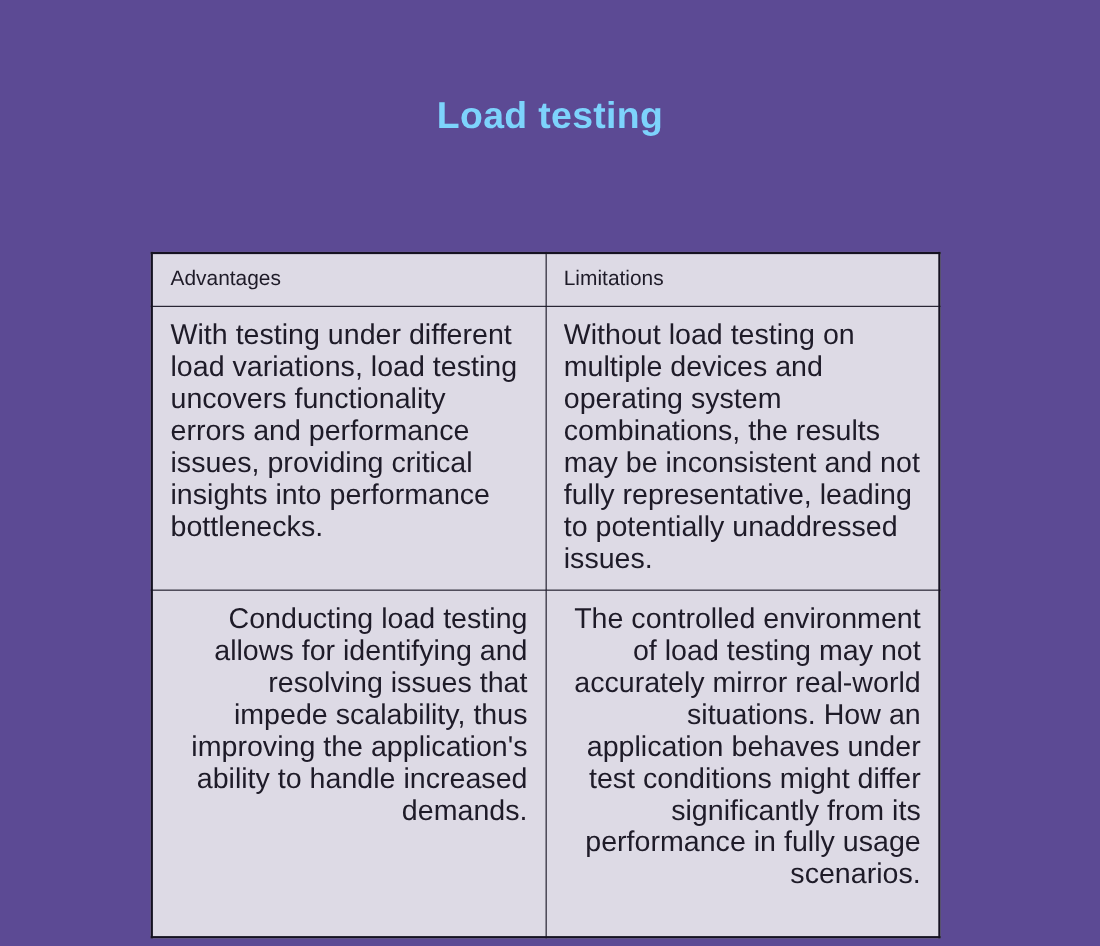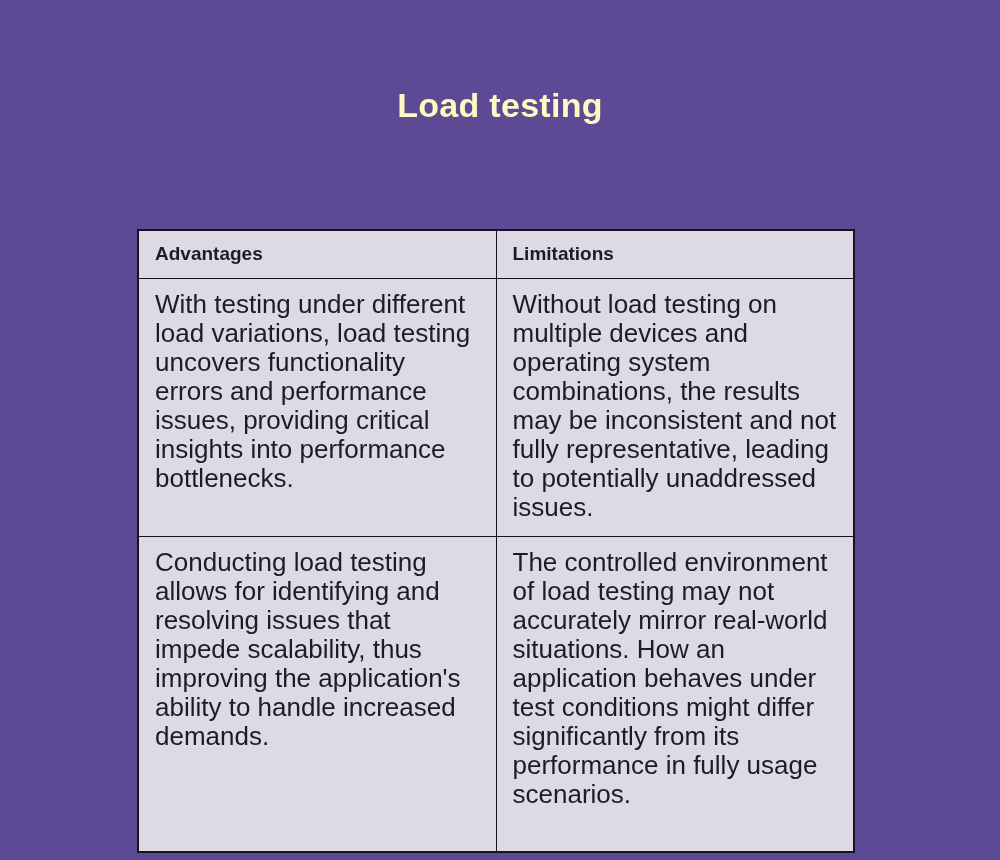--- a/index.html
+++ b/index.html
@@ -13,21 +13,21 @@
   }
   .title {
     position: absolute;
     top: 86px;
     left: 0;
     width: 100%;
     margin: 0;
     text-align: center;
     font-size: 34px;
     font-weight: 700;
-    color: #fef9c3;
+    color: #7dd3fc;
     letter-spacing: 0.3px;
   }
   .info-table {
     position: absolute;
     left: 137px;
     top: 229px;
     width: 718px;
     border-collapse: collapse;
     table-layout: fixed;
     background: #dddae5;
@@ -39,31 +39,31 @@
     border: 1px solid #151221;
     width: 50%;
     box-sizing: border-box;
   }
   .info-table th {
     height: 48px;
     padding: 0 16px;
     text-align: left;
     vertical-align: middle;
     font-size: 19px;
-    font-weight: 700;
+    font-weight: 400;
   }
   .info-table td {
     vertical-align: top;
     padding: 11px 16px 14px 16px;
     font-size: 26px;
     line-height: 29px;
     font-weight: 400;
   }
   .row-first td { height: 228px; }
-  .row-second td { height: 316px; }
+  .row-second td { height: 316px; text-align: right; }
 </style>
 </head>
 <body>
 
 <div class="page">
   <h1 class="title">Load testing</h1>
 
   <table class="info-table">
     <thead>
       <tr>

